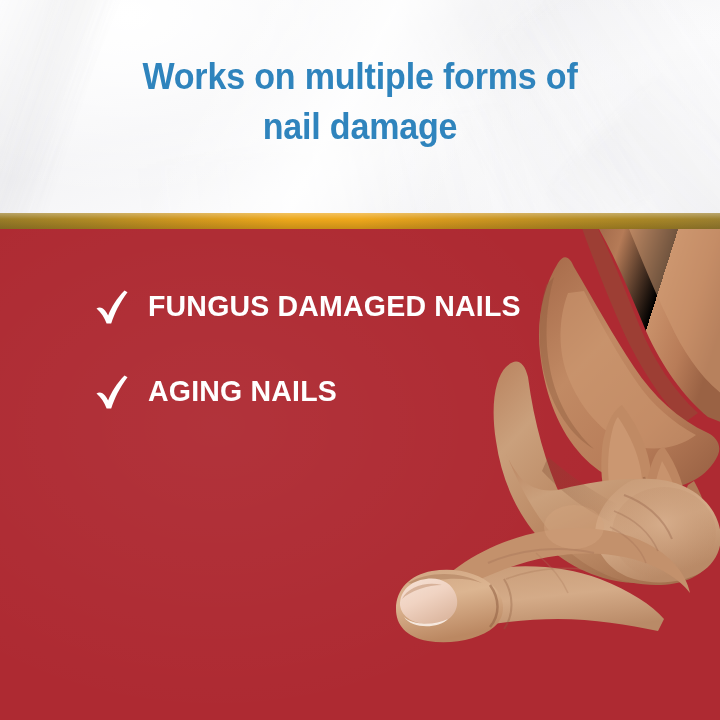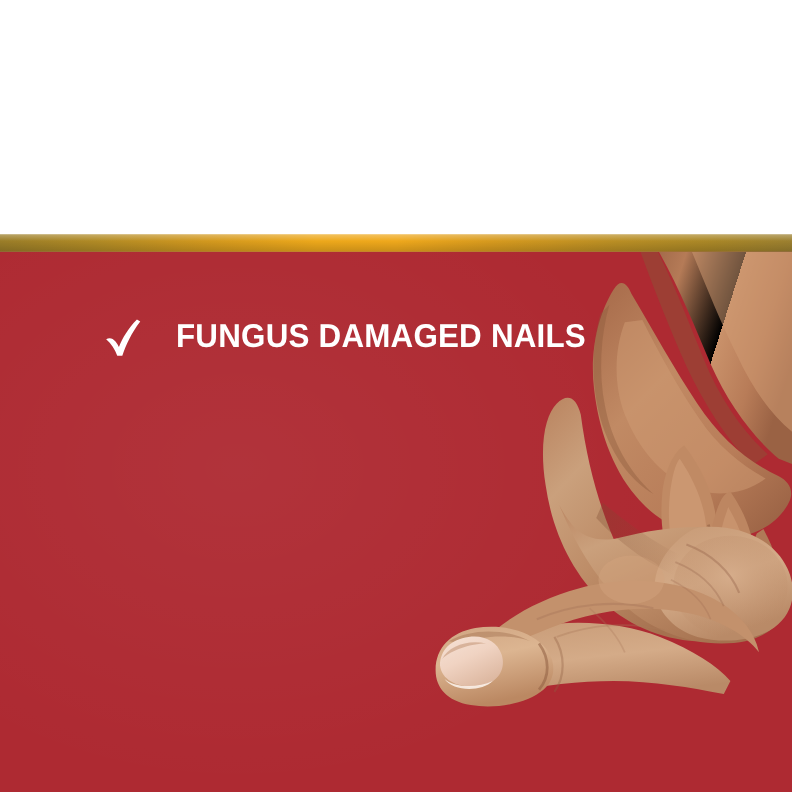--- a/index.html
+++ b/index.html
@@ -120,21 +120,20 @@
     left: 94px;
     top: 34px;
     width: 430px;
     z-index: 5;
   }
   .benefit-row {
     position: relative;
     height: 85px;
     display: flex;
     align-items: center;
-    gap: 12px;
   }
   .check-icon {
     flex: 0 0 auto;
     width: 36px;
     height: 40px;
     margin-right: 18px;
     display: block;
   }
   .check-icon svg { display: block; width: 36px; height: 40px; }
   .benefit-label {
@@ -159,20 +158,36 @@
     z-index: 3;
     pointer-events: none;
   }
   #photo-hand-foot svg { display: block; width: 100%; height: 100%; }
 </style>
 </head>
 <body>
 
 <div id="page">
 
+  <div id="header">
+    <div class="fabric-base"></div>
+    <div class="fold f1"></div>
+    <div class="fold f2"></div>
+    <div class="fold f3"></div>
+    <div class="fold f4"></div>
+    <div class="fold f5"></div>
+    <div class="fold f6"></div>
+    <div class="fold f7"></div>
+    <div class="sheen"></div>
+
+    <div id="headline">
+      <span class="hl-line">Works on multiple forms of</span>
+      <span class="hl-line">nail damage</span>
+    </div>
+  </div>
 
   <div id="gold-band">
     <div class="gold-bottom-shadow"></div>
   </div>
 
   <div id="red-panel">
     <div class="red-shade"></div>
 
     <div id="photo-hand-foot">
       <svg viewBox="0 0 345 470" xmlns="http://www.w3.org/2000/svg" preserveAspectRatio="none">
@@ -351,16 +366,27 @@
                      C25.5,16.8 20.4,27.4 17.2,37.5 L12.6,37.5
                      C10.4,31.6 7.2,26.6 2.5,22.5 Z" fill="#ffffff"></path>
           </svg>
         </span>
         <span class="benefit-label">FUNGUS DAMAGED NAILS</span>
       </div>
 
 
 
 
+      <div class="benefit-row">
+        <span class="check-icon">
+          <svg viewBox="0 0 36 40" xmlns="http://www.w3.org/2000/svg">
+            <path d="M2.5,22.5 C5.5,20.5 8.5,21.5 11,24.5 C12.4,26.2 13.3,27.8 14.1,29.4
+                     C17.5,21.2 22.5,12.6 30.5,4.5 L33.5,6.2
+                     C25.5,16.8 20.4,27.4 17.2,37.5 L12.6,37.5
+                     C10.4,31.6 7.2,26.6 2.5,22.5 Z" fill="#ffffff"></path>
+          </svg>
+        </span>
+        <span class="benefit-label">AGING NAILS</span>
+      </div>
 
     </div>
   </div>
 </div>
 
 </body></html>

